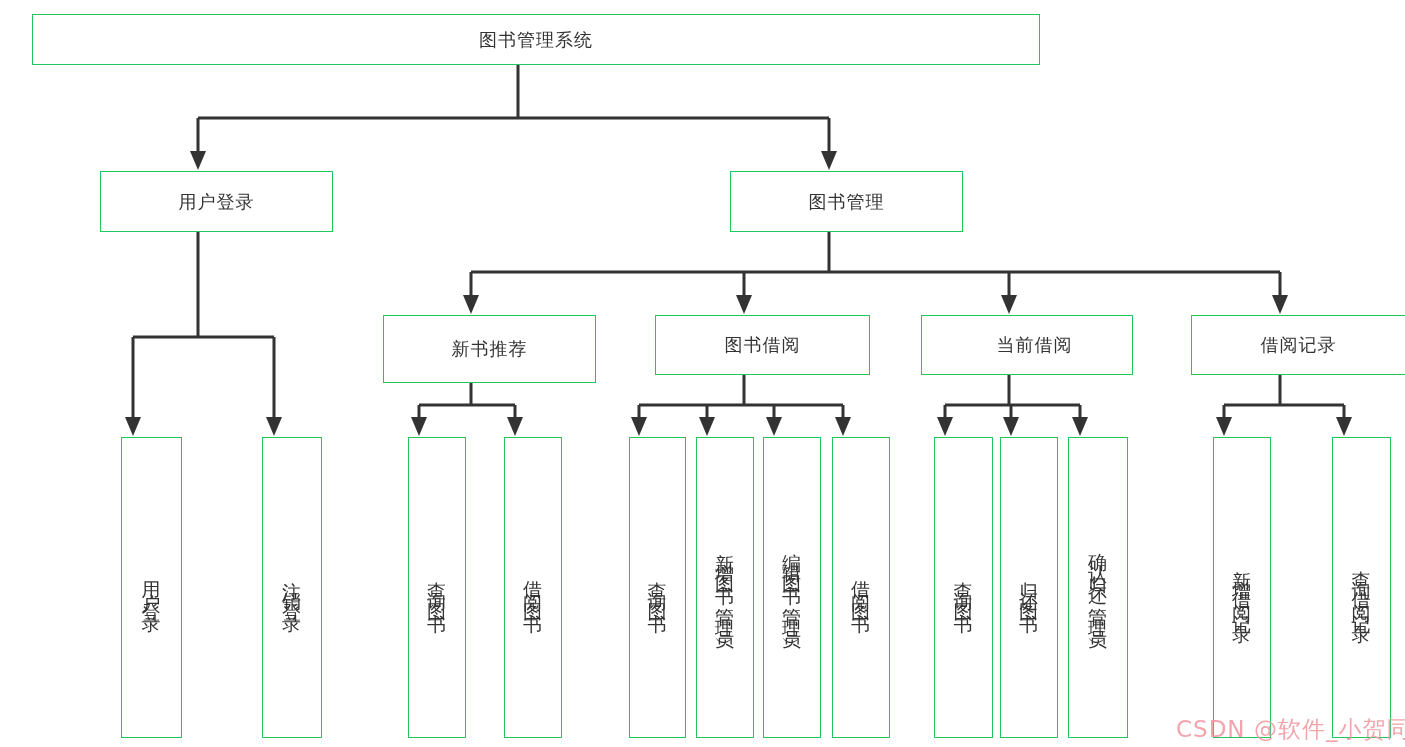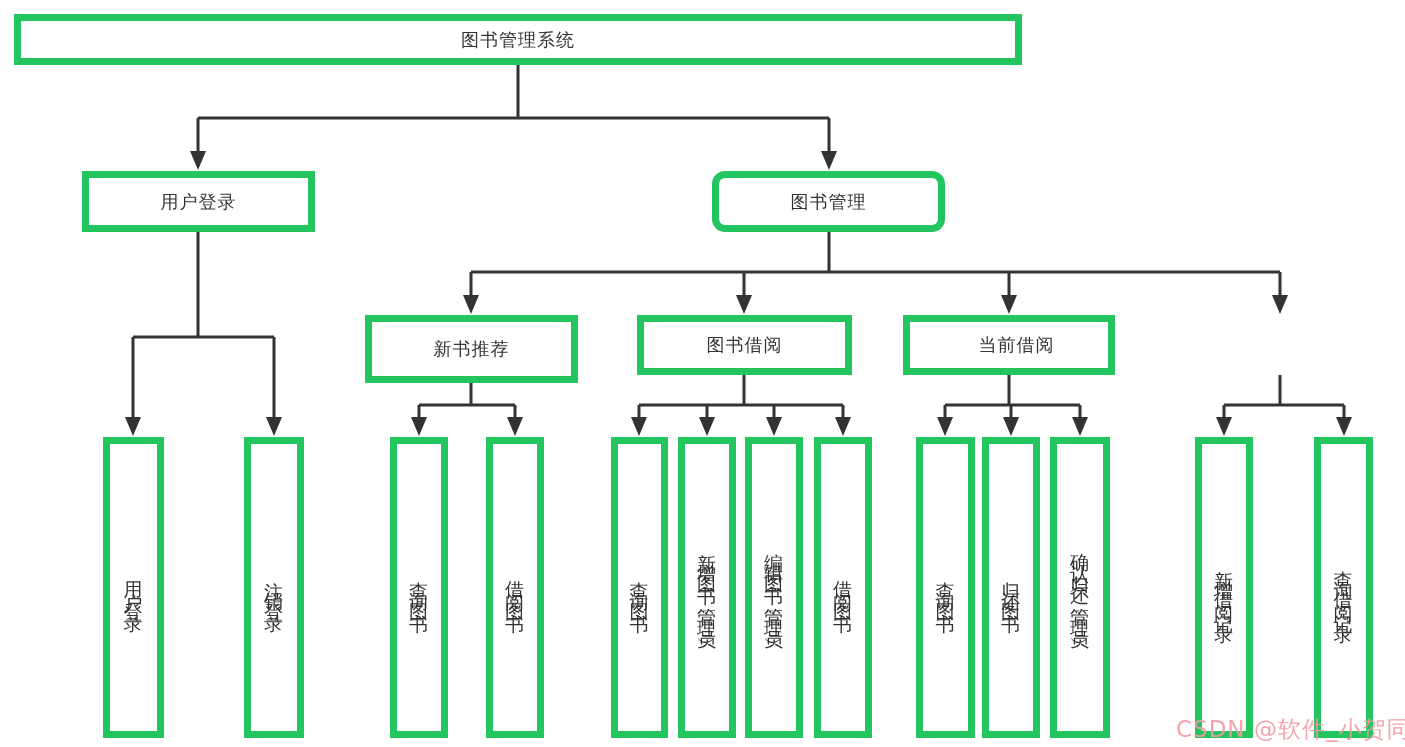--- a/index.html
+++ b/index.html
@@ -12,28 +12,29 @@
     font-family: "DejaVu Sans", "Liberation Sans", sans-serif;
   }
   #connectors {
     position: absolute;
     left: 0; top: 0;
     z-index: 1;
   }
   .box {
     position: absolute;
     box-sizing: border-box;
-    border: 7px solid #22c55e;
+    border: 1px solid #22c55e;
     background: #ffffff;
     color: #333333;
     display: flex;
     align-items: center;
     justify-content: center;
     text-align: left;
     z-index: 2;
+    margin-left: 18px;
   }
   .hbox {
     font-size: 18px;
     letter-spacing: 1px;
   }
   .vbox {
     writing-mode: vertical-lr;
     text-orientation: mixed;
     font-size: 19px;
     letter-spacing: 11px;
@@ -92,25 +93,26 @@
       <polygon points="1003,417 1019,417 1011,436"></polygon>
       <polygon points="1072,417 1088,417 1080,436"></polygon>
       <polygon points="1216,417 1232,417 1224,436"></polygon>
       <polygon points="1336,417 1352,417 1344,436"></polygon>
     </g>
   </svg>
 
   <div class="box hbox" style="left:14px; top:14px; width:1008px; height:51px;">图书管理系统</div>
 
   <div class="box hbox" style="left:82px; top:171px; width:233px; height:61px;">用户登录</div>
-  <div class="box hbox" style="left:712px; top:171px; width:233px; height:61px;border-radius:13px;">图书管理</div>
+  <div class="box hbox" style="left:712px; top:171px; width:233px; height:61px;">图书管理</div>
 
   <div class="box hbox" style="left:365px; top:315px; width:213px; height:68px;">新书推荐</div>
   <div class="box hbox" style="left:637px; top:315px; width:215px; height:60px;">图书借阅</div>
   <div class="box hbox" style="left:903px; top:315px; width:212px; height:60px;padding-left:15px;">当前借阅</div>
+  <div class="box hbox" style="left:1173px; top:315px; width:215px; height:60px;">借阅记录</div>
 
   <div class="box vbox" style="left:103px; top:437px; width:61px; height:301px;">用户登录</div>
   <div class="box vbox" style="left:244px; top:437px; width:60px; height:301px;">注销登录</div>
 
   <div class="box vbox" style="left:390px; top:437px; width:58px; height:301px;">查询图书</div>
   <div class="box vbox" style="left:486px; top:437px; width:58px; height:301px;">借阅图书</div>
 
   <div class="box vbox" style="left:611px; top:437px; width:57px; height:301px;">查询图书</div>
   <div class="box vbox" style="left:678px; top:437px; width:58px; height:301px;">新增图书（管理员）</div>
   <div class="box vbox" style="left:745px; top:437px; width:58px; height:301px;">编辑图书（管理员）</div>

